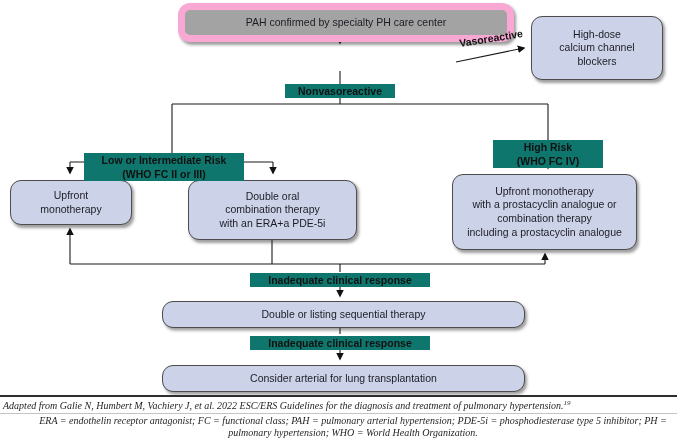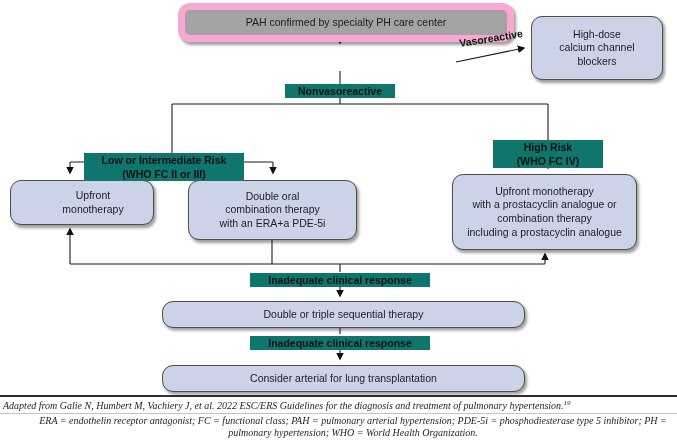--- a/index.html
+++ b/index.html
@@ -61,33 +61,33 @@
     </g>
   </svg>
 
   <div class="node" style="left:178px;top:3px;width:322px;height:25px;">PAH confirmed by specialty PH care center</div>
 
 
   <div class="node blue" style="left:531px;top:16px;width:130px;height:62px;">High-dose
 calcium channel
 blockers</div>
 
-  <div class="node blue" style="left:10px;top:180px;width:120px;height:43px;padding-left:22px;">Upfront
+  <div class="node blue" style="left:10px;top:180px;width:120px;height:43px;">Upfront
 monotherapy</div>
 
   <div class="node blue" style="left:188px;top:180px;width:167px;height:58px;">Double oral
 combination therapy
 with an ERA+a PDE-5i</div>
 
   <div class="node blue" style="left:452px;top:174px;width:183px;height:74px;">Upfront monotherapy
 with a prostacyclin analogue or
 combination therapy
 including a prostacyclin analogue</div>
 
-  <div class="node blue" style="left:162px;top:301px;width:361px;height:25px;">Double or triple sequential therapy</div>
+  <div class="node blue" style="left:162px;top:301px;width:361px;height:25px;">Double or listing sequential therapy</div>
 
   <div class="node blue" style="left:162px;top:365px;width:361px;height:25px;">Consider arterial for lung transplantation</div>
 
   <div class="edge-label no-bg" id="label-vasoreactive" style="left:451px;top:31px;width:80px;">Vasoreactive</div>
 
   <div class="edge-label" style="left:285px;top:84px;width:110px;">Nonvasoreactive</div>
 
   <div class="edge-label" style="left:84px;top:124px;width:160px;margin-top:29px;">Low or Intermediate Risk
 (WHO FC II or III)</div>
 

